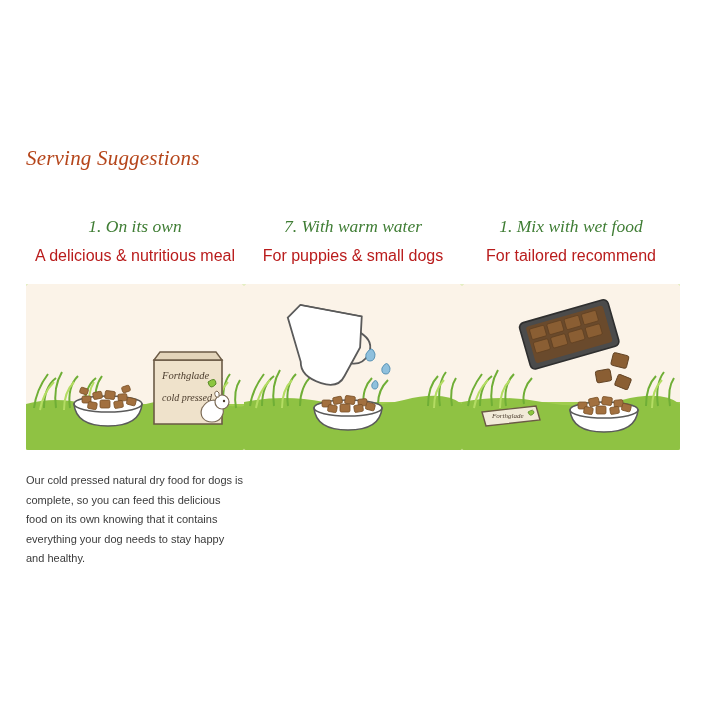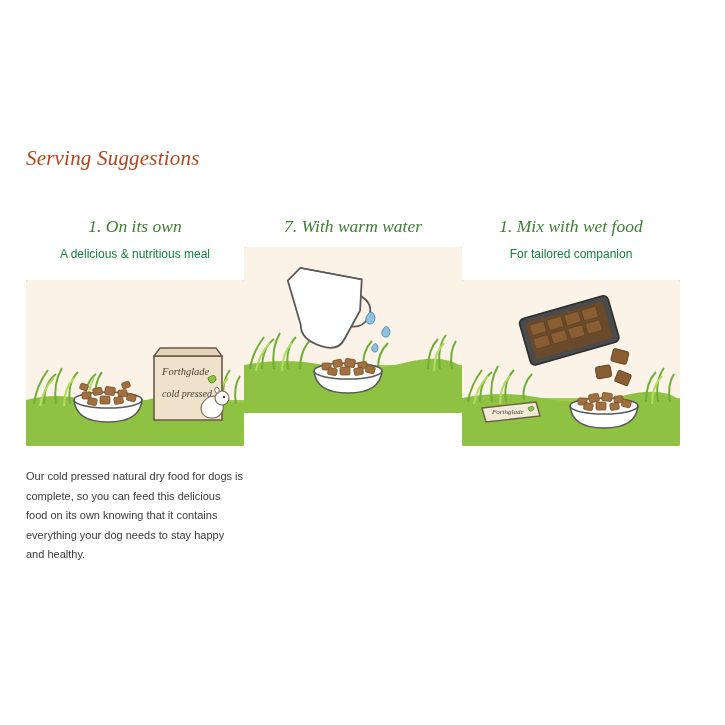--- a/index.html
+++ b/index.html
@@ -47,22 +47,22 @@
   .col-heading {
     font-family: "Liberation Serif", serif;
     font-style: italic;
     font-size: 17.5px;
     color: #3f7d34;
     text-align: center;
     margin: 0 0 10px 0;
     white-space: nowrap;
   }
   .col-sub {
-    font-size: 12px;
-    color: #15803d;
+    font-size: 16px;
+    color: #b91c1c;
     text-align: center;
     margin: 0 0 19px 0;
   }
   .illus {
     position: relative;
     width: 218px;
     height: 166px;
     background: #84cc16;
     overflow: hidden;
     border-radius: 2px;
@@ -143,20 +143,21 @@
               <rect x="96" y="102" width="8" height="6" rx="1.5" transform="rotate(-18 100 105)"></rect>
             </g>
           </g>
         </svg>
       </div>
       <div class="col-body">Our cold pressed natural dry food for dogs is complete, so you can feed this delicious food on its own knowing that it contains everything your dog needs to stay happy and healthy.</div>
     </div>
 
     <div class="col">
       <div class="col-heading">7. With warm water</div>
+      <div class="col-sub">For puppies &amp; small dogs</div>
       <div class="illus">
         <svg width="218" height="166" viewBox="0 0 218 166" xmlns="http://www.w3.org/2000/svg">
           <rect x="0" y="0" width="218" height="166" fill="#fbf3e8"></rect>
           <rect x="0" y="118" width="218" height="48" fill="#9fcc4e"></rect>
           <path d="M0 118 Q40 110 80 118 T160 116 T218 120 L218 166 L0 166 Z" fill="#8fc243"></path>
           <g stroke="#6fae36" stroke-width="2" fill="none">
             <path d="M6 122 C8 108 14 98 20 90"></path>
             <path d="M18 122 C18 108 22 98 30 92"></path>
             <path d="M30 122 C28 108 30 96 36 86"></path>
             <path d="M44 122 C42 108 44 98 52 90"></path>
@@ -198,21 +199,21 @@
               <rect x="96" y="120" width="10" height="8" rx="1.5"></rect>
               <rect x="110" y="121" width="9" height="7" rx="1.5" transform="rotate(-10 114 124)"></rect>
             </g>
           </g>
         </svg>
       </div>
     </div>
 
     <div class="col">
       <div class="col-heading">1. Mix with wet food</div>
-      <div class="col-sub">For tailored companion</div>
+      <div class="col-sub">For tailored recommend</div>
       <div class="illus">
         <svg width="218" height="166" viewBox="0 0 218 166" xmlns="http://www.w3.org/2000/svg">
           <rect x="0" y="0" width="218" height="166" fill="#fbf3e8"></rect>
           <rect x="0" y="118" width="218" height="48" fill="#9fcc4e"></rect>
           <path d="M0 118 Q40 110 80 118 T160 116 T218 120 L218 166 L0 166 Z" fill="#8fc243"></path>
           <g stroke="#6fae36" stroke-width="2" fill="none">
             <path d="M6 122 C8 108 14 98 20 90"></path>
             <path d="M18 122 C18 108 22 98 30 92"></path>
             <path d="M30 122 C28 108 30 96 36 86"></path>
             <path d="M44 122 C42 108 44 98 52 90"></path>

